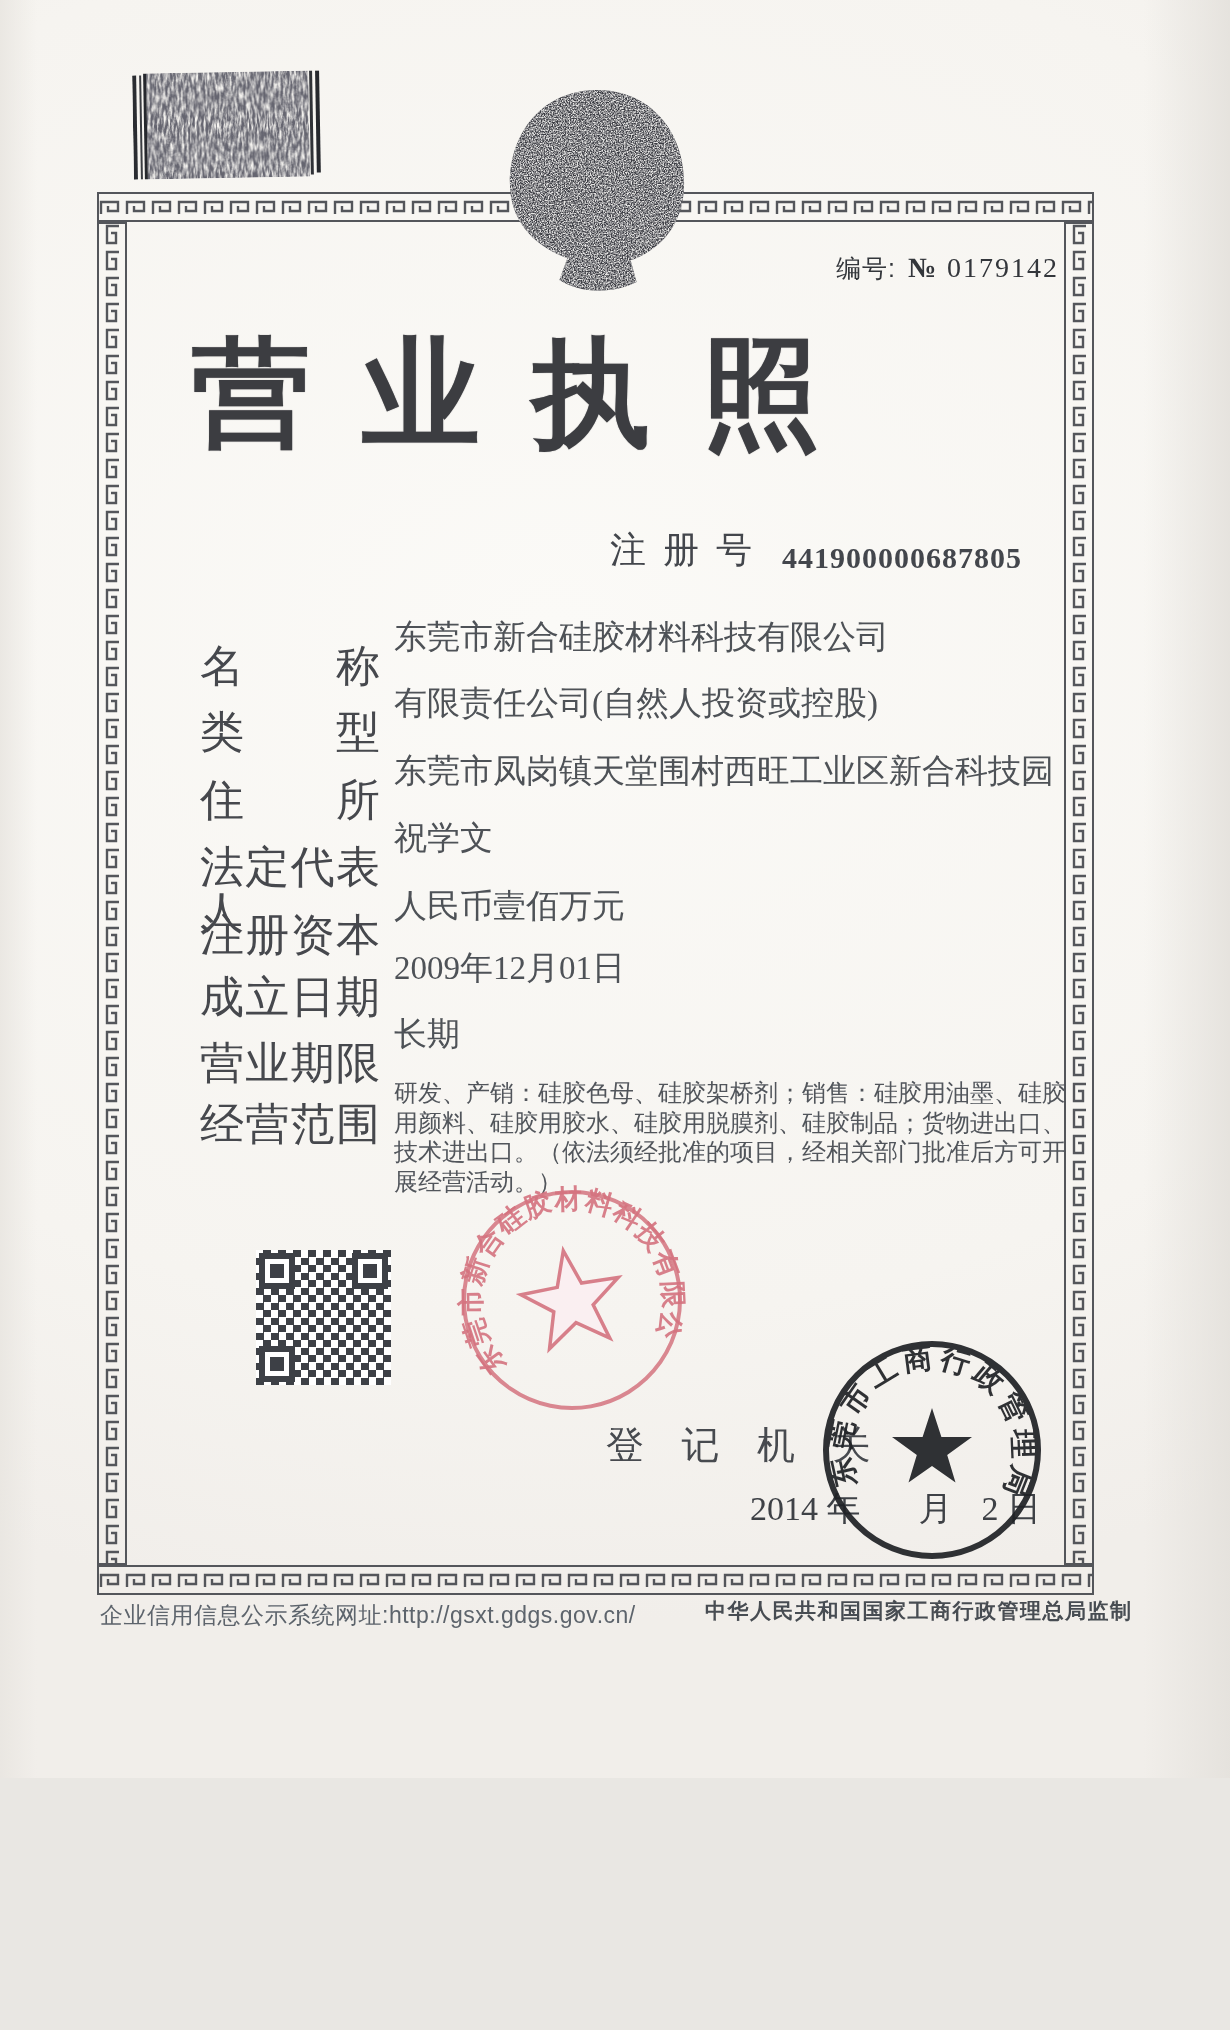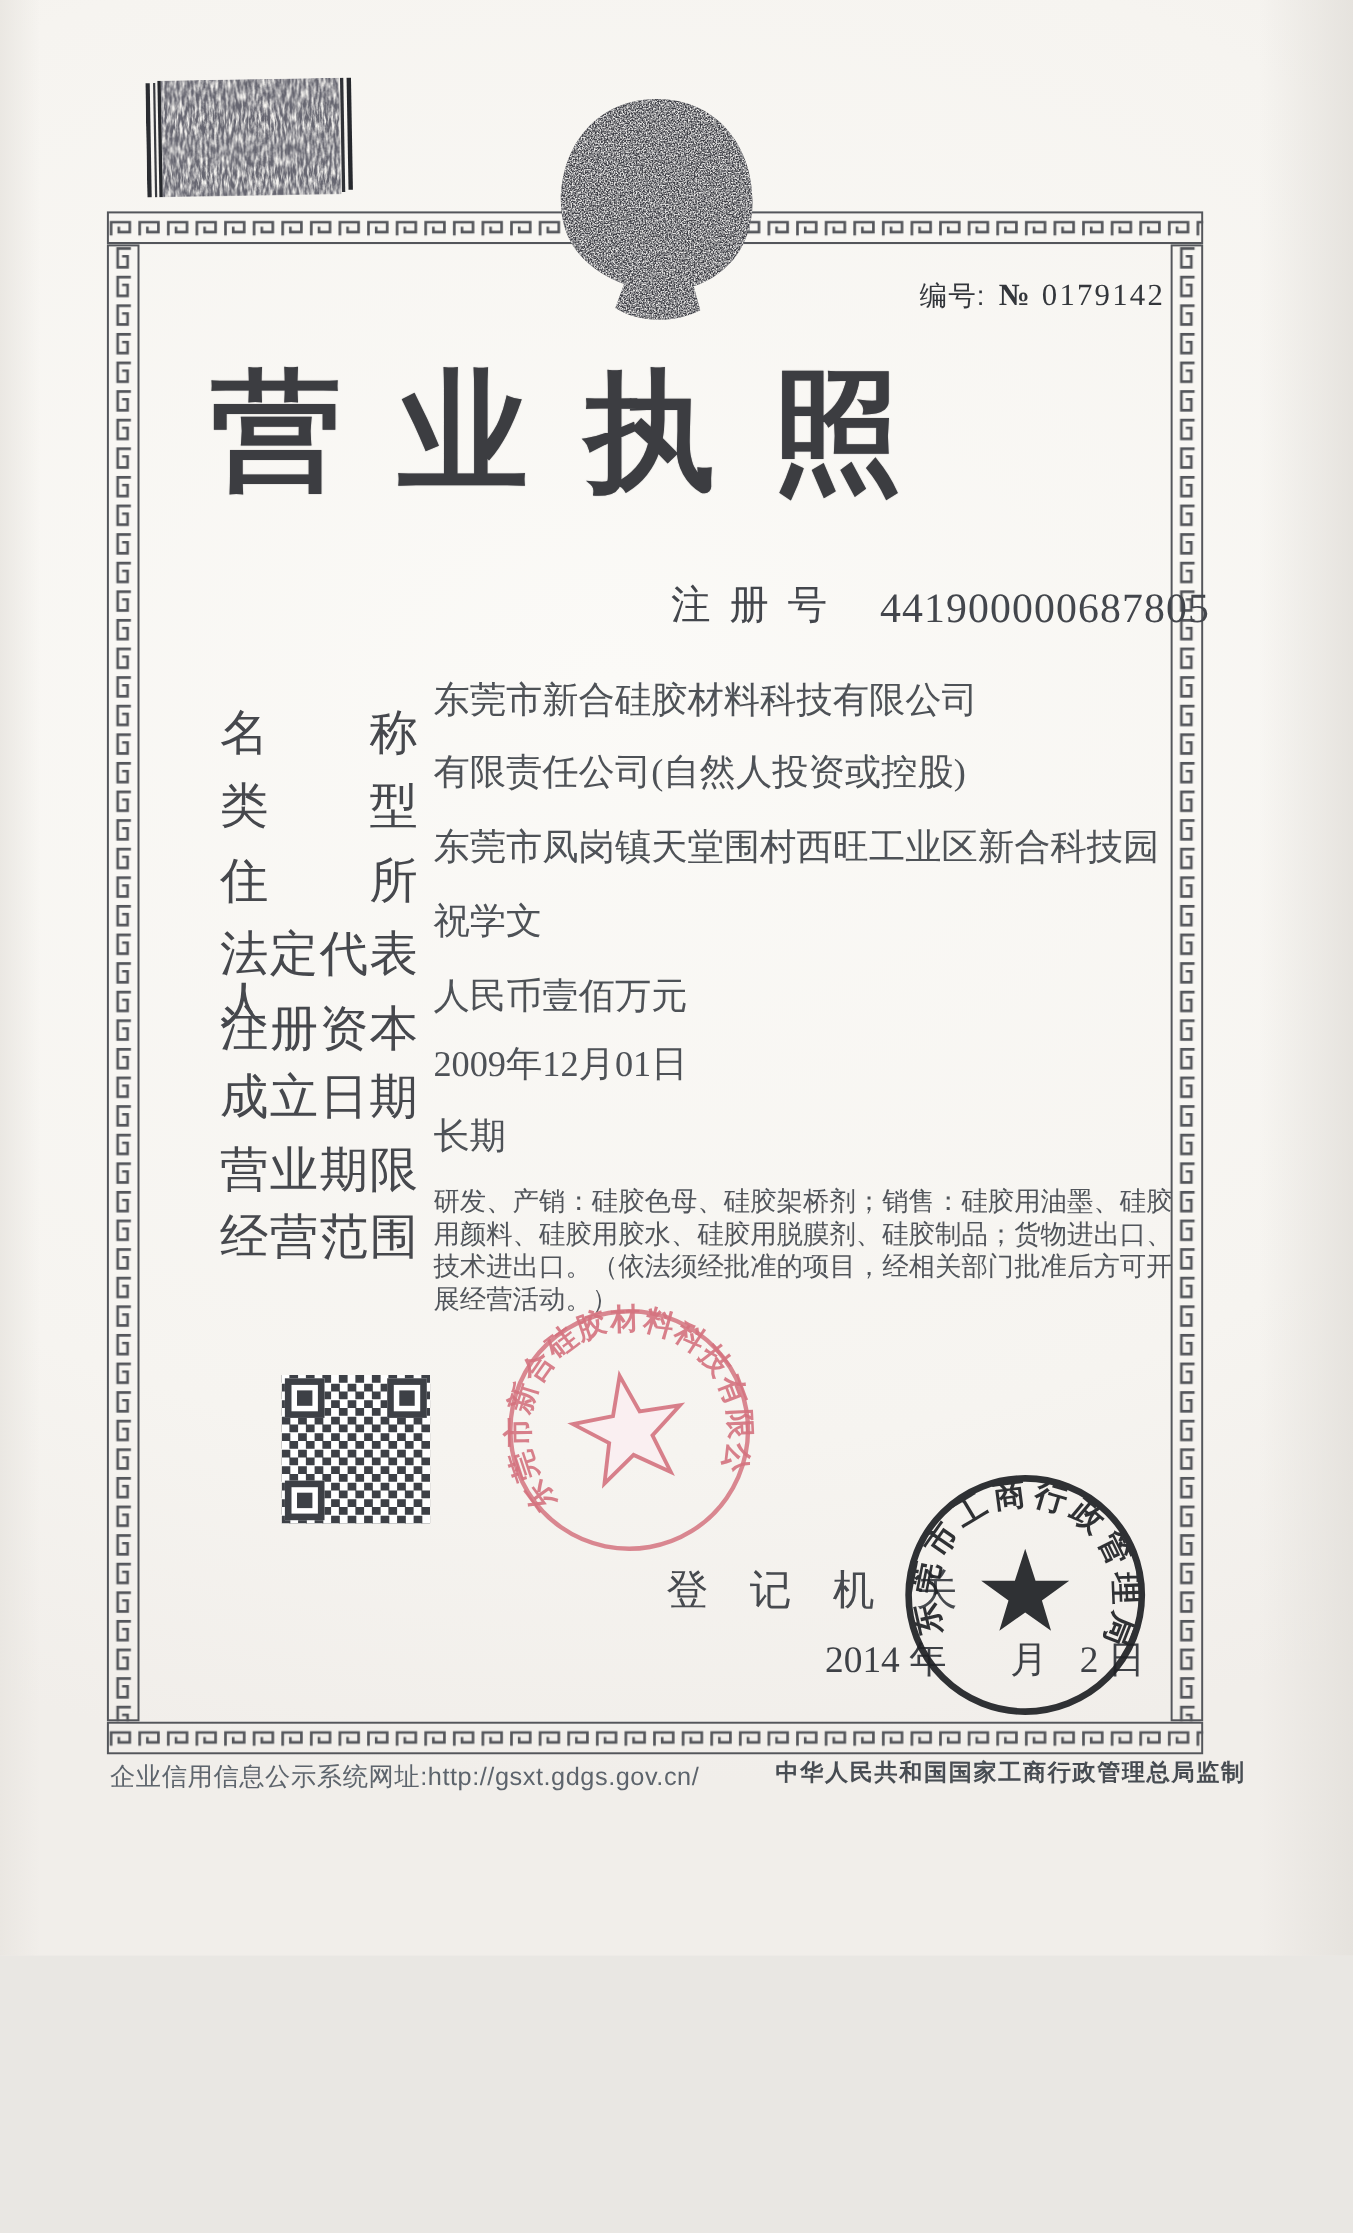--- a/index.html
+++ b/index.html
@@ -26,21 +26,21 @@
   .serial{left:836px;top:252px;z-index:2;font-size:25px;color:#33363b;letter-spacing:1px;
           font-family:"Liberation Sans","DejaVu Sans",sans-serif;}
   .serial .no-sym{font-family:"Liberation Serif",serif;font-weight:bold;font-size:28px;margin-left:12px;}
   .serial .no-digits{font-family:"Liberation Serif",serif;font-size:28px;margin-left:10px;letter-spacing:2px;}
   .title{left:140px;top:338px;width:950px;text-align:left;z-index:2;
          font-family:Liberation Mono, monospace;
          font-size:118px;font-weight:800;color:#3c3d41;letter-spacing:52px;text-indent:52px;line-height:1.1;
          text-shadow:0 0 1px rgba(40,40,45,.55);}
   .regno{left:610px;top:526px;z-index:2;display:flex;align-items:flex-end;}
   .regno .rlabel{font-size:36px;color:#43464c;letter-spacing:4px;}
-  .regno .rnum{font-size:38px;color:#43464c;margin-left:44px;letter-spacing:1px;}
+  .regno .rnum{font-size:30px;color:#43464c;margin-left:26px;letter-spacing:1px;font-weight:bold;}
   .row{position:absolute;left:200px;display:flex;z-index:2;}
   .flabel{display:block;width:180px;font-size:44px;line-height:46px;color:#46484d;
           text-align:justify;text-align-last:justify;flex:0 0 auto;margin-top:32px;}
   .fvalue{display:block;margin-left:14px;padding-top:5px;font-size:33px;line-height:40px;color:#4e5257;width:700px;}
   .fvalue.scope{font-size:24px;line-height:29.5px;width:690px;padding-top:9px;color:#51555b;}
   .qr{left:256px;top:1250px;width:135px;height:135px;z-index:2;
       background:repeating-conic-gradient(#3d4046 0% 25%, #ffffff 0% 50%);
       background-size:15px 15px;}
   .qr .finder{position:absolute;width:36px;height:36px;border:6px solid #3d4046;background:#fff;box-sizing:border-box;}
   .qr .finder i{position:absolute;left:5px;top:5px;width:14px;height:14px;background:#3d4046;display:block;}

